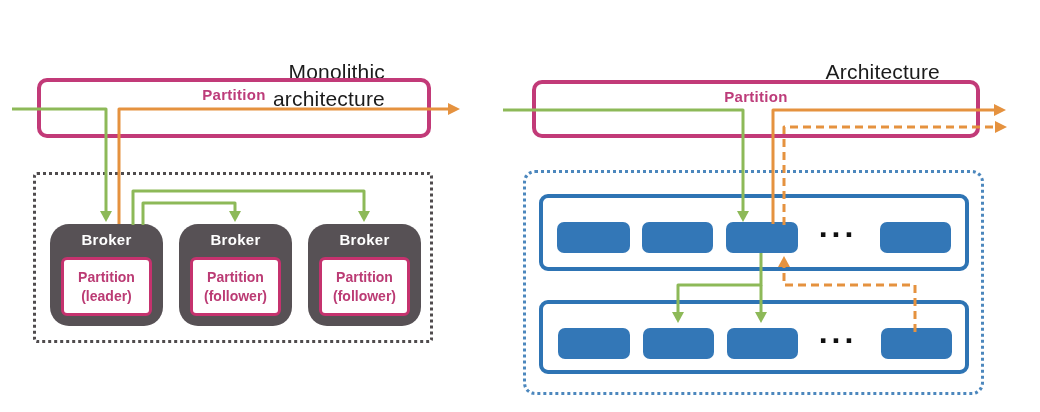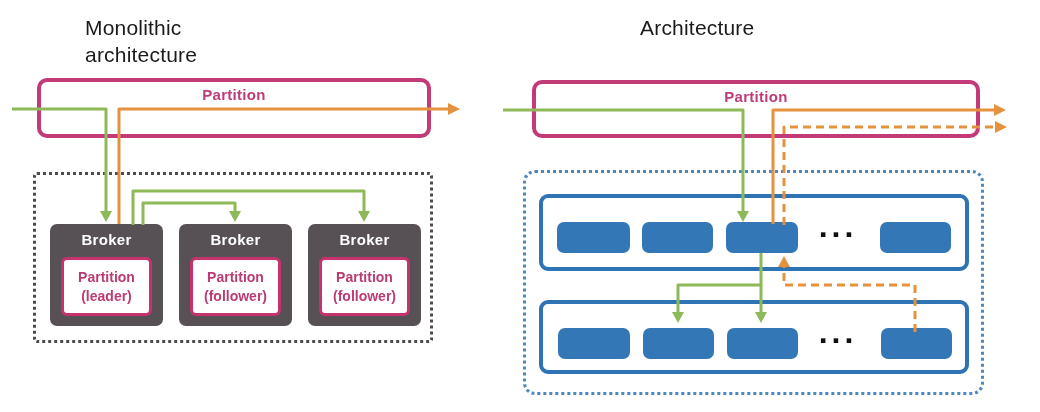--- a/index.html
+++ b/index.html
@@ -2,22 +2,22 @@
 <html><head>
 <meta charset="utf-8">
 <style>
   html,body{margin:0;padding:0;background:#ffffff;}
   .stage{
     position:relative;width:1040px;height:412px;background:#ffffff;overflow:hidden;
     font-family:"Liberation Sans", sans-serif;
   }
   
   .diagram-title{
-    position:absolute;width:300px;text-align:left;color:#1b1b1b;
-    font-size:21px;line-height:27px;letter-spacing:0.2px;
+    position:absolute;width:300px;text-align:right;color:#1b1b1b;
+    font-size:21px;line-height:27px;letter-spacing:0.2px;margin-top:44px;
   }
   .diagram-title.mono{left:85px;top:14px;}
   .diagram-title.cloud{left:640px;top:14px;}
   .diagram-title span{display:block;}
 
   
   .partition-box{
     position:absolute;box-sizing:border-box;background:transparent;
     border:4px solid #c23a78;border-radius:10px;
   }
@@ -35,21 +35,21 @@
     border:3px dotted #4f4b4d;border-radius:4px;
   }
   .dotted-box.cloud{
     left:523px;top:170px;width:461px;height:225px;
     border:3px dotted #4c87bd;border-radius:12px;
   }
 
   
   .broker{
     position:absolute;top:224px;width:113px;height:102px;
-    background:#575155;border-radius:7px;box-sizing:border-box;
+    background:#575155;border-radius:19px;box-sizing:border-box;
   }
   .broker.b1{left:50px;}
   .broker.b2{left:179px;}
   .broker.b3{left:308px;}
   .broker .bname{
     display:block;text-align:center;margin-top:7px;
     color:#ffffff;font-size:15px;font-weight:bold;letter-spacing:0.3px;
   }
   .broker .inner-partition{
     position:absolute;left:11px;right:11px;top:33px;bottom:10px;

